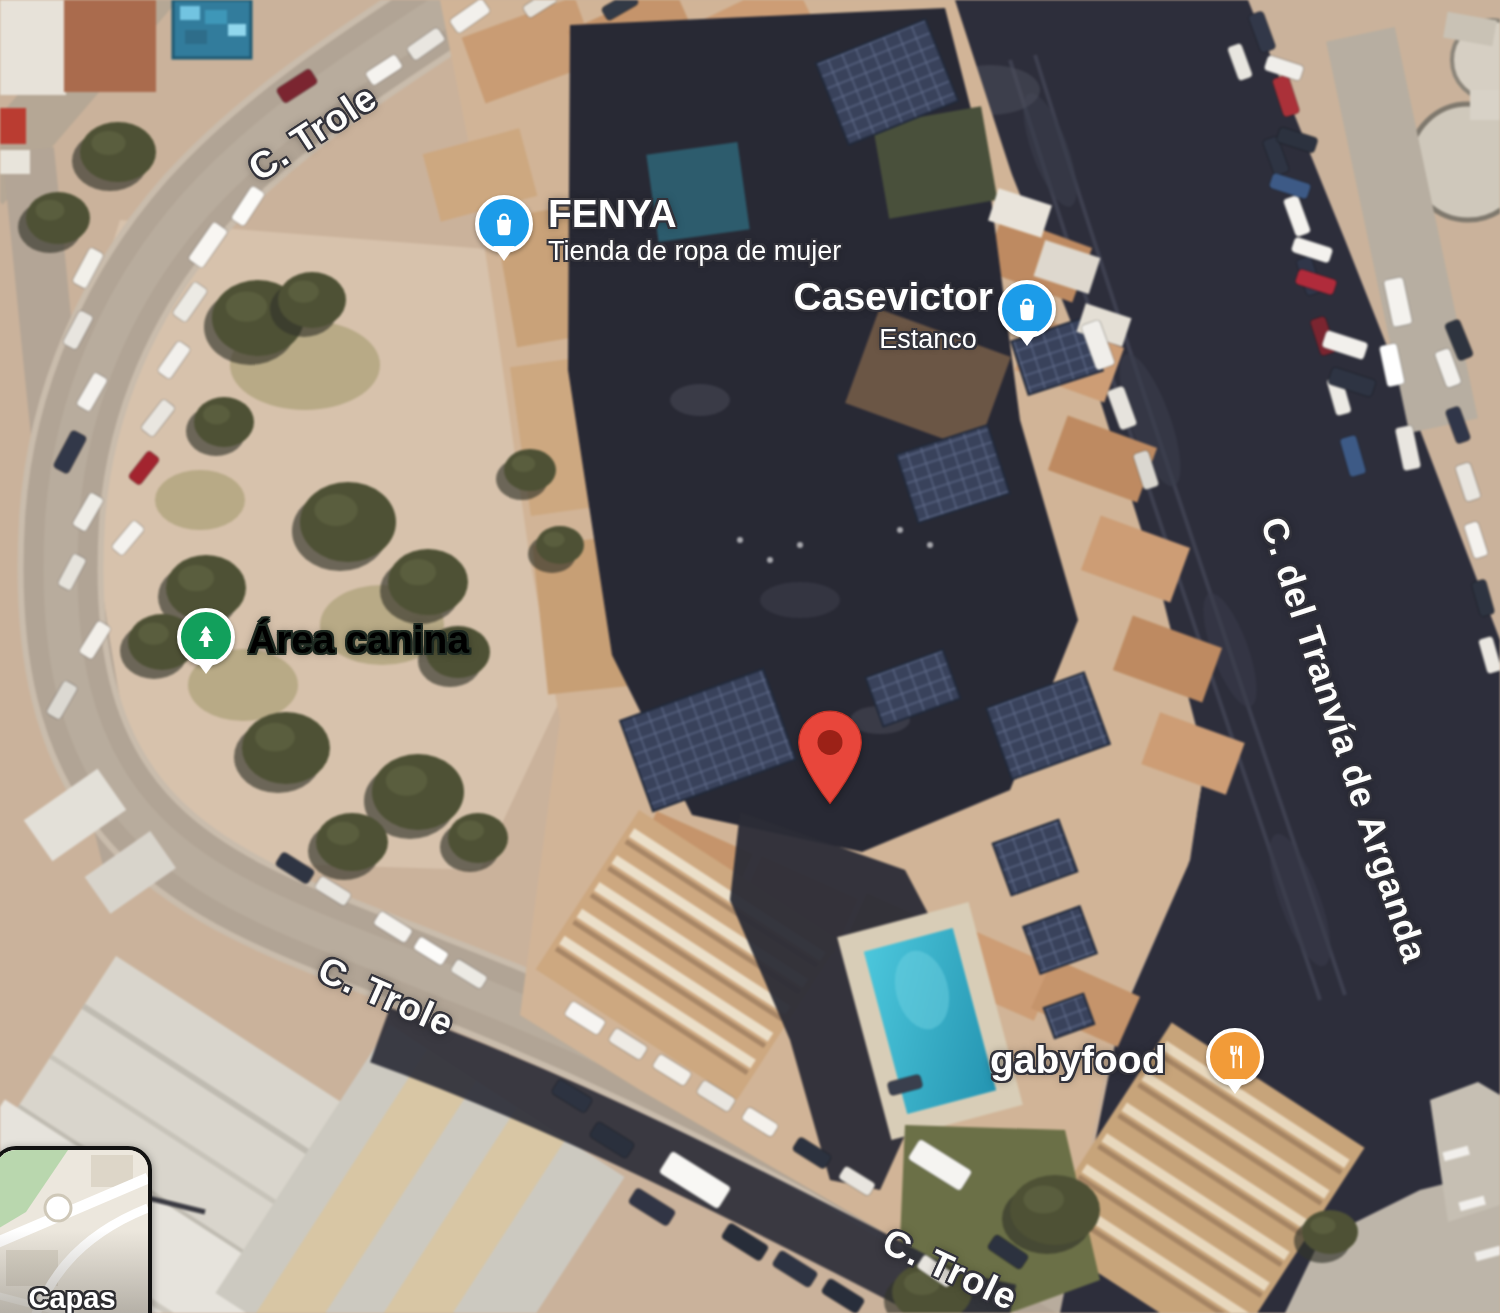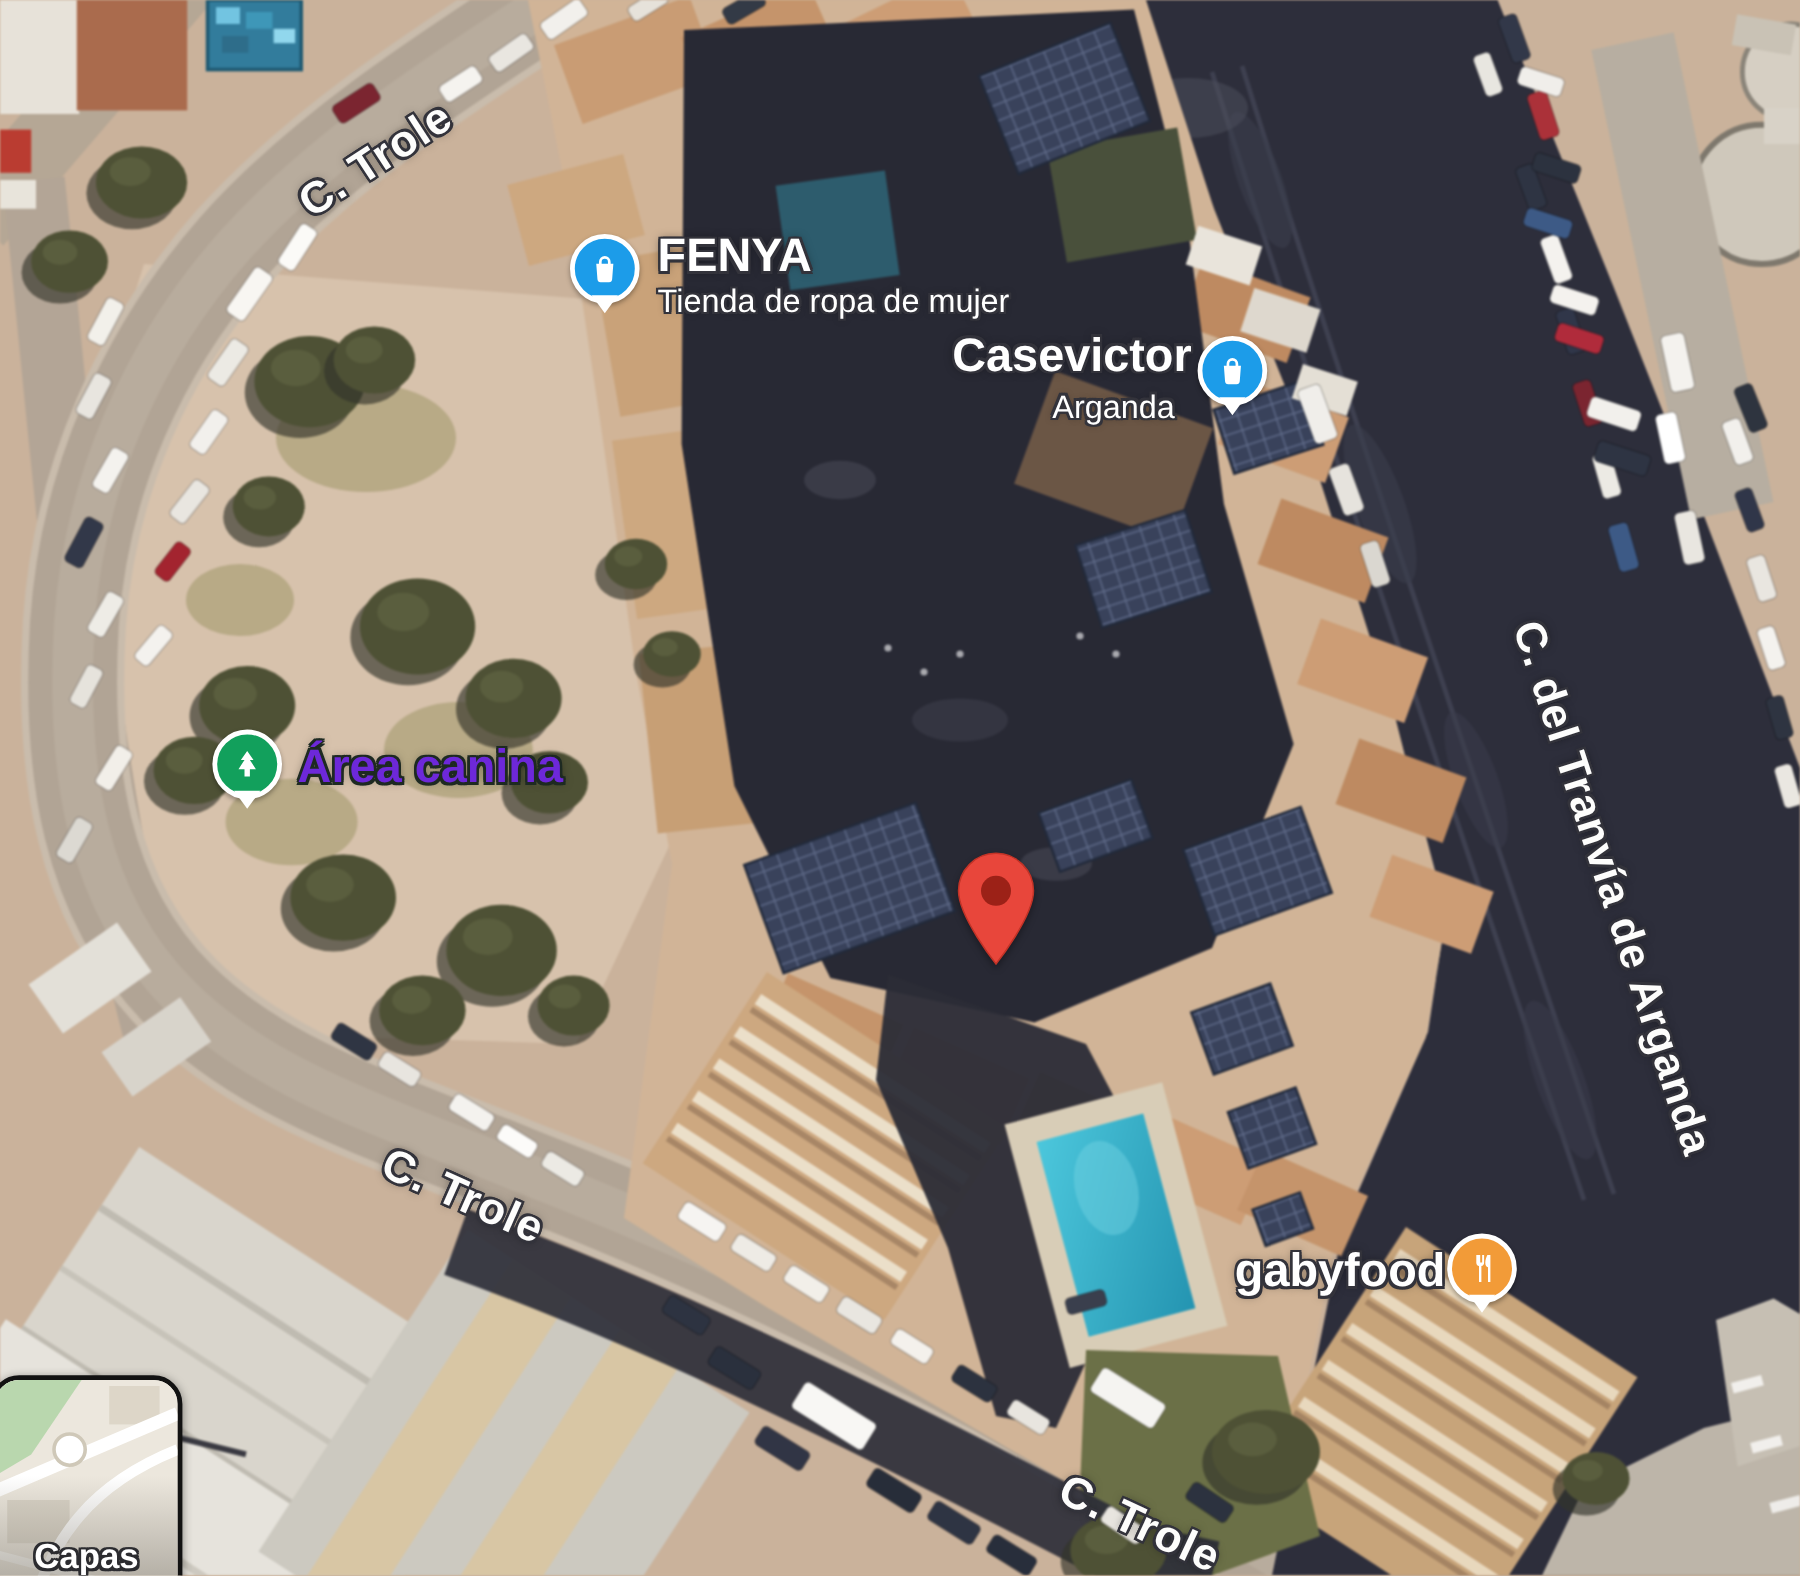--- a/index.html
+++ b/index.html
@@ -15,21 +15,21 @@
       2px -2px 0 var(--o),2px 0 0 var(--o),2px 2px 0 var(--o),
       0 0 8px rgba(0,0,0,.5);}
   .street{font-size:37px;font-weight:700;color:#fdfdfc;letter-spacing:1px;
     transform:translate(-50%,-50%) rotate(var(--r));}
   .poi-title{font-size:39px;font-weight:700;color:#fff;}
   .poi-sub{font-size:27px;font-weight:400;color:#fff;
     text-shadow:-2px -2px 0 var(--o),-2px 0 0 var(--o),-2px 2px 0 var(--o),
       0 -2px 0 var(--o),0 2px 0 var(--o),
       2px -2px 0 var(--o),2px 0 0 var(--o),2px 2px 0 var(--o),
       0 0 6px rgba(0,0,0,.5);}
-  .green{color:#6d28d9;--o:#1e2a22;}
+  .green{color:#000000;--o:#1e2a22;}
 
   
   .pin{position:absolute;width:58px;height:58px;margin-left:-29px;margin-top:-29px;
     border-radius:50%;border:4px solid #fff;box-sizing:border-box;
     display:flex;align-items:center;justify-content:center;
     box-shadow:0 2px 4px rgba(0,0,0,.35);}
   .pin::after{content:"";position:absolute;left:50%;top:100%;
     transform:translate(-50%,-3px);
     border:11px solid transparent;border-top:15px solid #fff;}
   .pin.blue{background:#1c9ce9;}
@@ -396,40 +396,40 @@
         <path d="M6.3 8.6h11.4l-.8 10.4a2.1 2.1 0 0 1-2.1 1.9H9.2a2.1 2.1 0 0 1-2.1-1.9L6.3 8.6z" fill="#fff"></path>
         <path d="M9 10V7.4a3 3 0 0 1 6 0V10" fill="none" stroke="#fff" stroke-width="1.8"></path>
       </svg>
     </div>
     <div class="maplabel poi-title" style="left:548px;top:192px">FENYA</div>
     <div class="maplabel poi-sub" style="left:548px;top:236px">Tienda de ropa de mujer</div>
   </div>
 
   <div>
     <div class="maplabel poi-title" style="left:993px;top:275px;transform:translateX(-100%)">Casevictor</div>
-    <div class="maplabel poi-sub" style="left:928px;top:324px;transform:translateX(-50%)">Arganda</div>
+    <div class="maplabel poi-sub" style="left:928px;top:324px;transform:translateX(-50%)">Estanco</div>
     <div class="pin blue" style="left:1027px;top:309px">
       <svg viewBox="0 0 24 24">
         <path d="M6.3 8.6h11.4l-.8 10.4a2.1 2.1 0 0 1-2.1 1.9H9.2a2.1 2.1 0 0 1-2.1-1.9L6.3 8.6z" fill="#fff"></path>
         <path d="M9 10V7.4a3 3 0 0 1 6 0V10" fill="none" stroke="#fff" stroke-width="1.8"></path>
       </svg>
     </div>
   </div>
 
   <div>
     <div class="pin greenpin" style="left:206px;top:637px">
       <svg viewBox="0 0 24 24">
         <path d="M12 3l4.2 6h-2.4l4 6.2h-4V20h-3.6v-4.8h-4l4-6.2H7.8L12 3z" fill="#fff"></path>
       </svg>
     </div>
     <div class="maplabel poi-title green" style="left:248px;top:618px">Área canina</div>
   </div>
 
   <div>
-    <div class="maplabel poi-title" style="left:1029px;top:1038px">gabyfood</div>
+    <div class="maplabel poi-title" style="left:990px;top:1038px">gabyfood</div>
     <div class="pin orange" style="left:1235px;top:1057px">
       <svg viewBox="0 0 24 24">
         <path d="M8.2 3v5.2c0 1.2.8 2 1.8 2.2V21h1.6V10.4c1-.2 1.8-1 1.8-2.2V3h-1.3v5h-1.3V3h-1.3v5H9.5V3H8.2z" fill="#fff"></path>
         <path d="M15.6 3c-.8 1.6-1.4 3.4-1.4 5.2 0 1.6.6 2.7 1.8 3.1V21h1.6V3h-2z" fill="#fff"></path>
       </svg>
     </div>
   </div>
 
   <div class="marker">
     <svg viewBox="0 0 24 32" width="76" height="100">

